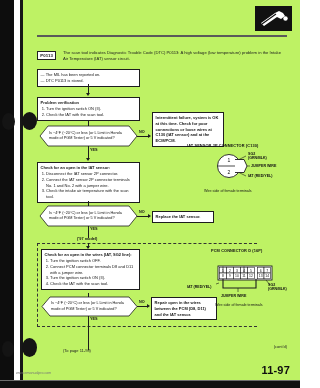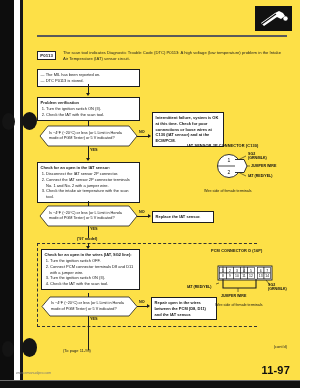--- a/index.html
+++ b/index.html
@@ -6,21 +6,21 @@
   html, body {
     margin: 0; padding: 0;
     width: 300px; height: 388px;
     background: #ffffff;
     font-family: "Liberation Sans", sans-serif;
     overflow: hidden;
   }
   #page {
     position: relative;
     width: 300px; height: 388px;
-    background: #fde047;
+    background: #bef264;
     overflow: hidden;
   }
 
   
   .gutter-black {
     position: absolute; left: 0; top: 0; width: 14px; height: 388px;
     background: #0d0d0d;
   }
   .gutter-white {
     position: absolute; left: 14px; top: 0; width: 6px; height: 388px;

